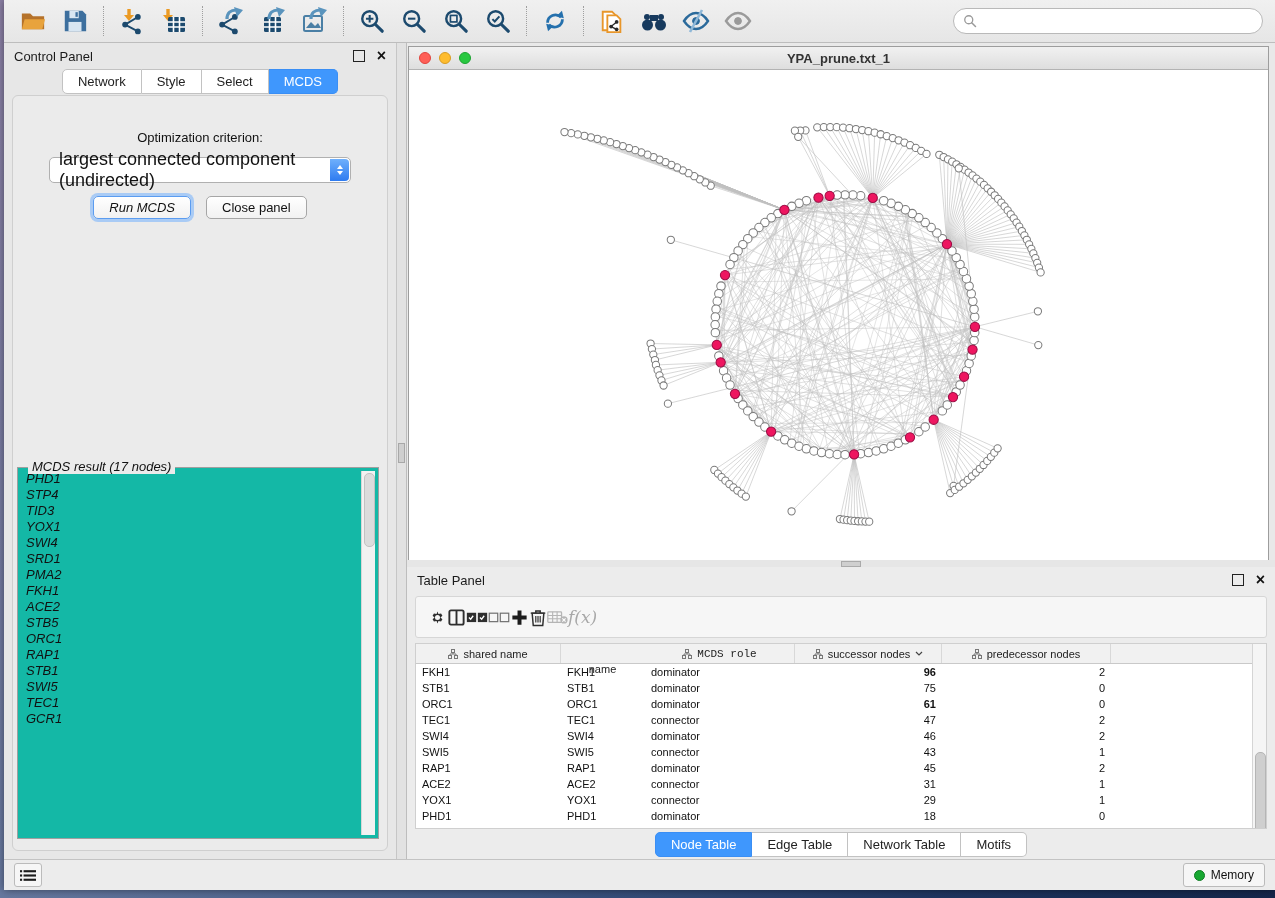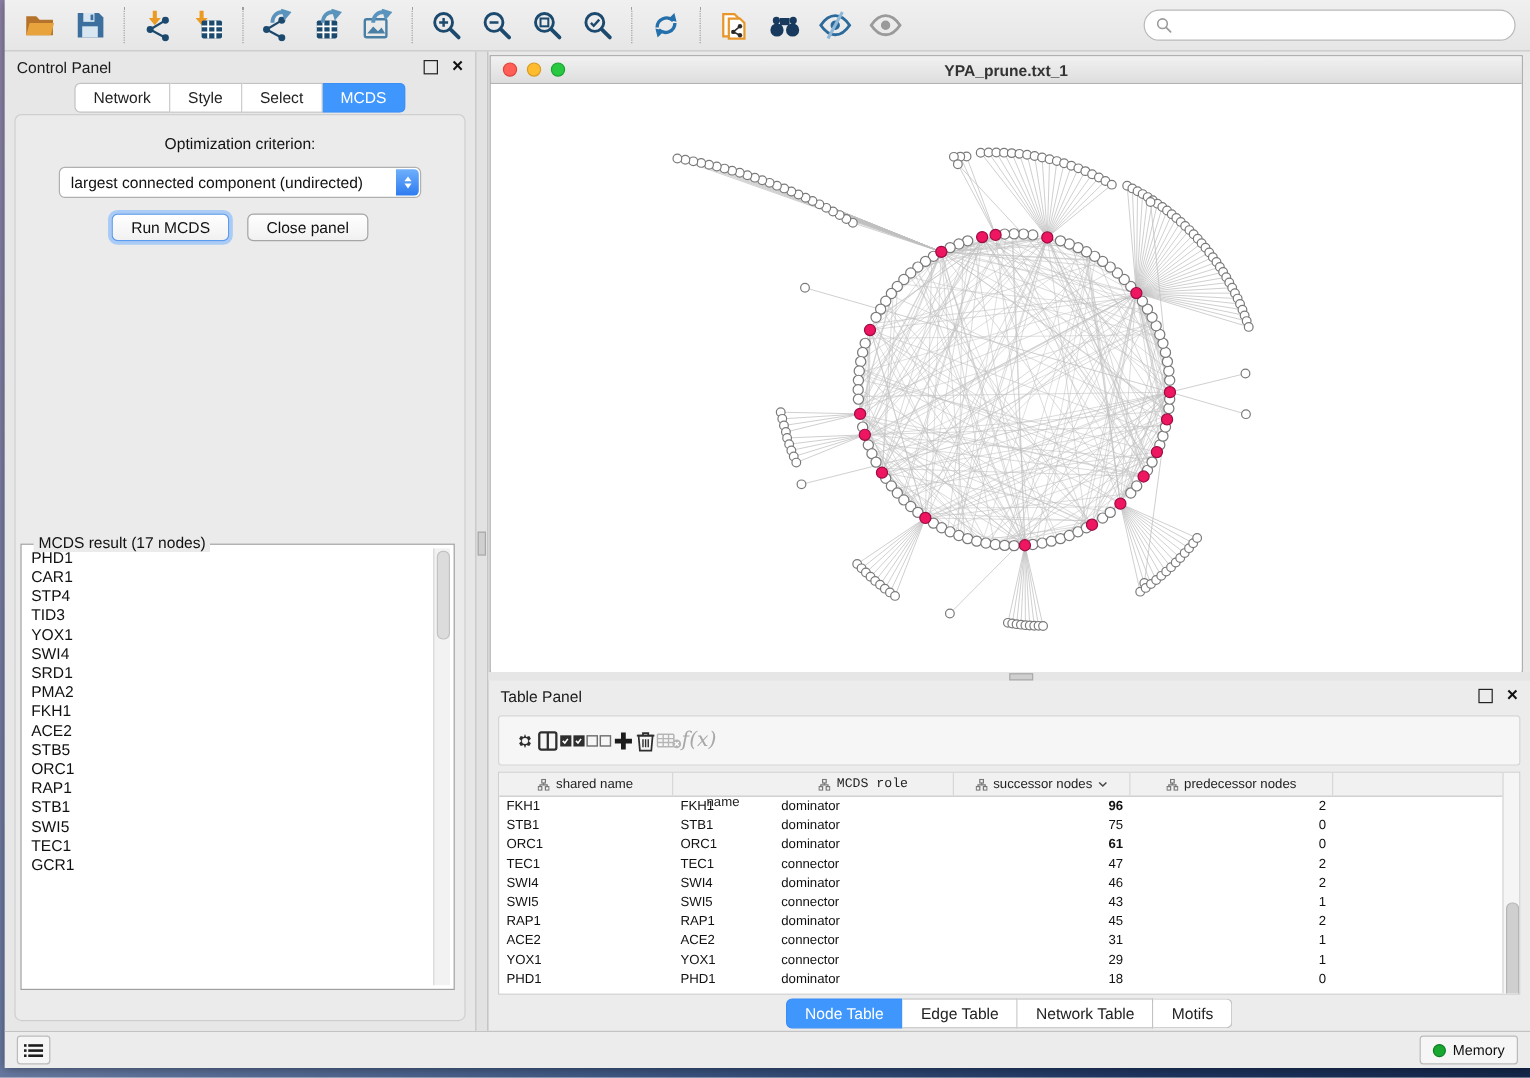--- a/index.html
+++ b/index.html
@@ -29,34 +29,34 @@
   .panel-hd .sp{flex:1;}
   .wbtn-float{width:10px;height:10px;border:1.5px solid #222;margin-right:12px;cursor:pointer;}
   .wbtn-close{font-size:16px;font-weight:700;color:#111;line-height:10px;cursor:pointer;}
   .tabgroup{display:flex;justify-content:center;}
   .tab{font-size:13px;padding:4px 15px;background:#fff;border:1px solid #c2c2c2;border-left:none;color:#222;cursor:pointer;}
   .tab:first-child{border-left:1px solid #c2c2c2;border-radius:5px 0 0 5px;}
   .tab:last-child{border-radius:0 5px 5px 0;}
   .tab.active{background:#3f97fd;border-color:#3a8ef4;color:#fff;}
   #cp-card{position:absolute;left:8px;right:8px;top:52px;bottom:8px;background:#ebebeb;
     border:1px solid #cfcfcf;border-radius:6px;}
-  #opt-label{text-align:center;font-size:13px;color:#111;margin-top:16px;}
+  #opt-label{text-align:center;font-size:13px;color:#111;margin-top:34px;}
   #opt-row{margin:12px 36px 0 36px;display:flex;}
   #opt-select{flex:1;height:24px;background:#fff;border:1px solid #b0b0b0;border-radius:5px;
-    display:flex;align-items:center;font-size:13px;color:#111;padding-left:9px;cursor:pointer;position:relative;}
+    display:flex;align-items:center;font-size:18px;color:#111;padding-left:9px;cursor:pointer;position:relative;}
   #opt-stepper{position:absolute;right:1px;top:1px;bottom:1px;width:19px;border-radius:0 4px 4px 0;
     background:linear-gradient(#6fb0fc,#2e7bf0);display:flex;flex-direction:column;align-items:center;justify-content:center;gap:2px;}
   .chev-up{width:0;height:0;border-left:3.5px solid transparent;border-right:3.5px solid transparent;border-bottom:4px solid #fff;}
   .chev-dn{width:0;height:0;border-left:3.5px solid transparent;border-right:3.5px solid transparent;border-top:4px solid #fff;}
   #btn-row{margin-top:13px;display:flex;justify-content:center;gap:15px;}
   .btn{height:23px;padding:0 15px;background:linear-gradient(#ffffff,#f1f1f1);border:1px solid #a6a6a6;
     border-radius:5px;font-size:13px;color:#111;cursor:pointer;}
-  .btn.focused{box-shadow:0 0 0 3px #a9cbf5;border-color:#5b9cf0;}
-  #mcds-group{position:absolute;left:4px;right:8px;top:357px;height:370px;
-    border:1px solid #9f9f9f;background:#ffffff;}
+  .btn.focused{box-shadow:0 0 0 3px #a9cbf5;border-color:#5b9cf0;font-style:italic;}
+  #mcds-group{position:absolute;left:4px;right:8px;top:371px;height:370px;
+    border:1px solid #9f9f9f;background:#14b8a6;font-style:italic;}
   #mcds-legend{position:absolute;top:-9px;left:10px;background:#ebebeb;padding:0 4px;font-size:13px;color:#111;}
   #mcds-list{position:absolute;inset:3px 17px 3px 3px;overflow:hidden;font-size:13px;color:#111;}
   .mcds-item{line-height:16px;padding-left:5px;}
   #mcds-scroll{position:absolute;top:3px;bottom:3px;right:3px;width:13px;background:#f2f2f2;border-left:1px solid #d7d7d7;}
   #mcds-thumb{position:absolute;top:2px;left:1.5px;width:9px;height:72px;background:#dcdcdc;border:1px solid #c2c2c2;border-radius:5px;}
   
   #v-splitter{width:9px;flex:0 0 9px;background:#e2e2e2;border-left:1px solid #c6c6c6;border-right:1px solid #bdbdbd;position:relative;cursor:col-resize;}
   #v-splitter .grip{position:absolute;top:400px;left:1px;width:5px;height:18px;background:#cfcfcf;border:1px solid #a8a8a8;}
   #h-splitter{height:7px;flex:0 0 7px;background:#e6e6e6;position:relative;cursor:row-resize;}
   #h-splitter .grip{position:absolute;left:50%;top:1px;width:18px;height:4px;background:#cfcfcf;border:1px solid #aaa;}
@@ -288,21 +288,20 @@
           </div>
         </div>
         <div id="btn-row">
           <button class="btn focused">Run MCDS</button>
           <button class="btn">Close panel</button>
         </div>
         <div id="mcds-group">
           <span id="mcds-legend">MCDS result (17 nodes)</span>
           <div id="mcds-list">
               <div class="mcds-item">PHD1</div>
-              <div class="mcds-item">CAR1</div>
               <div class="mcds-item">STP4</div>
               <div class="mcds-item">TID3</div>
               <div class="mcds-item">YOX1</div>
               <div class="mcds-item">SWI4</div>
               <div class="mcds-item">SRD1</div>
               <div class="mcds-item">PMA2</div>
               <div class="mcds-item">FKH1</div>
               <div class="mcds-item">ACE2</div>
               <div class="mcds-item">STB5</div>
               <div class="mcds-item">ORC1</div>

